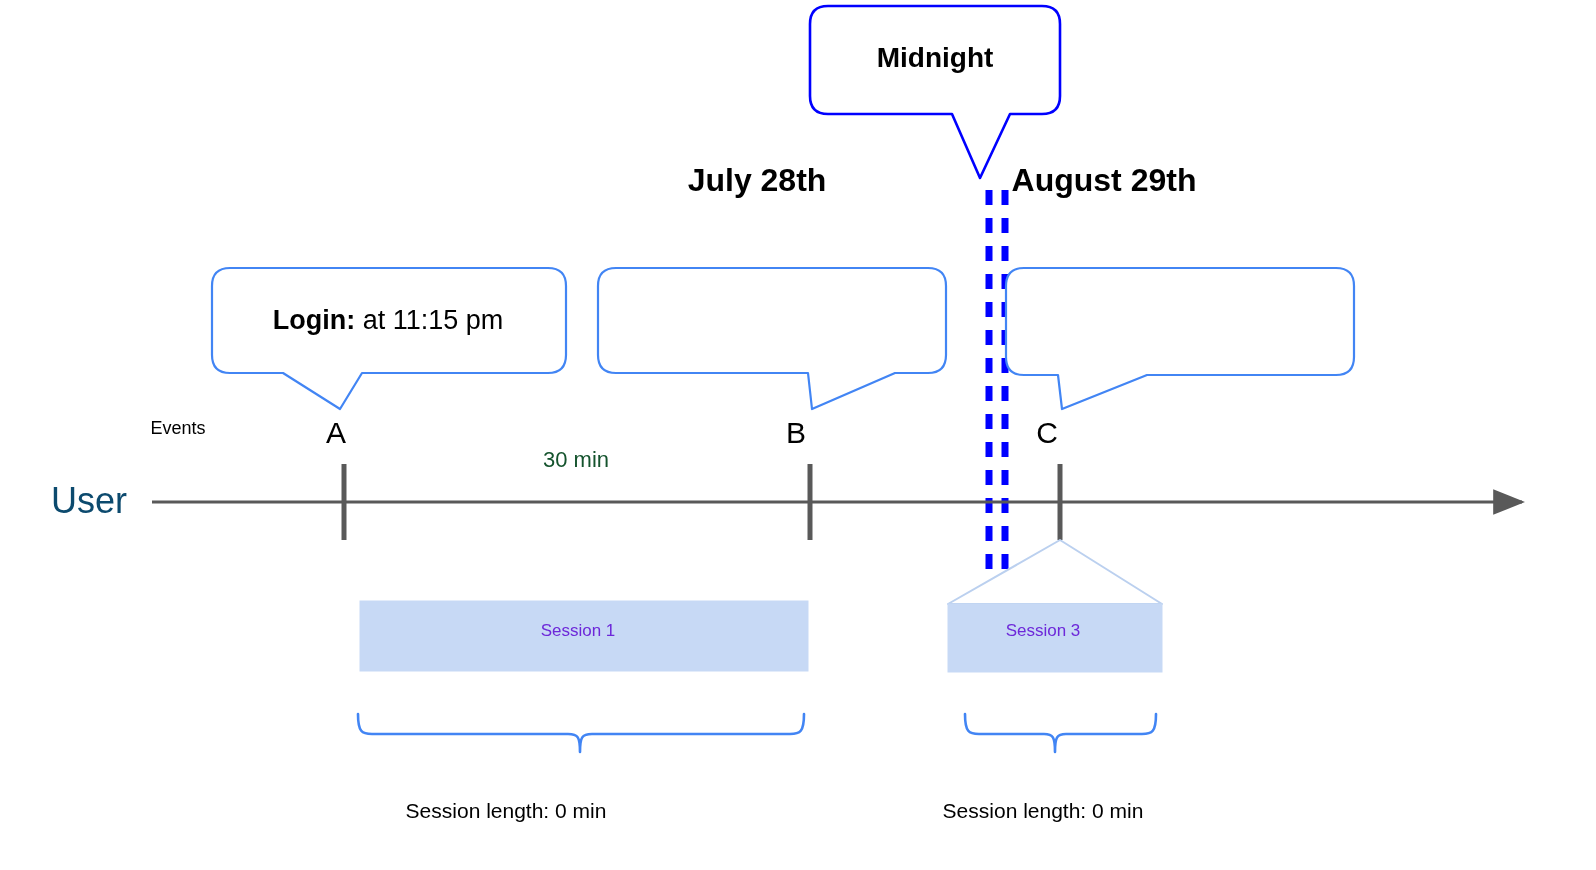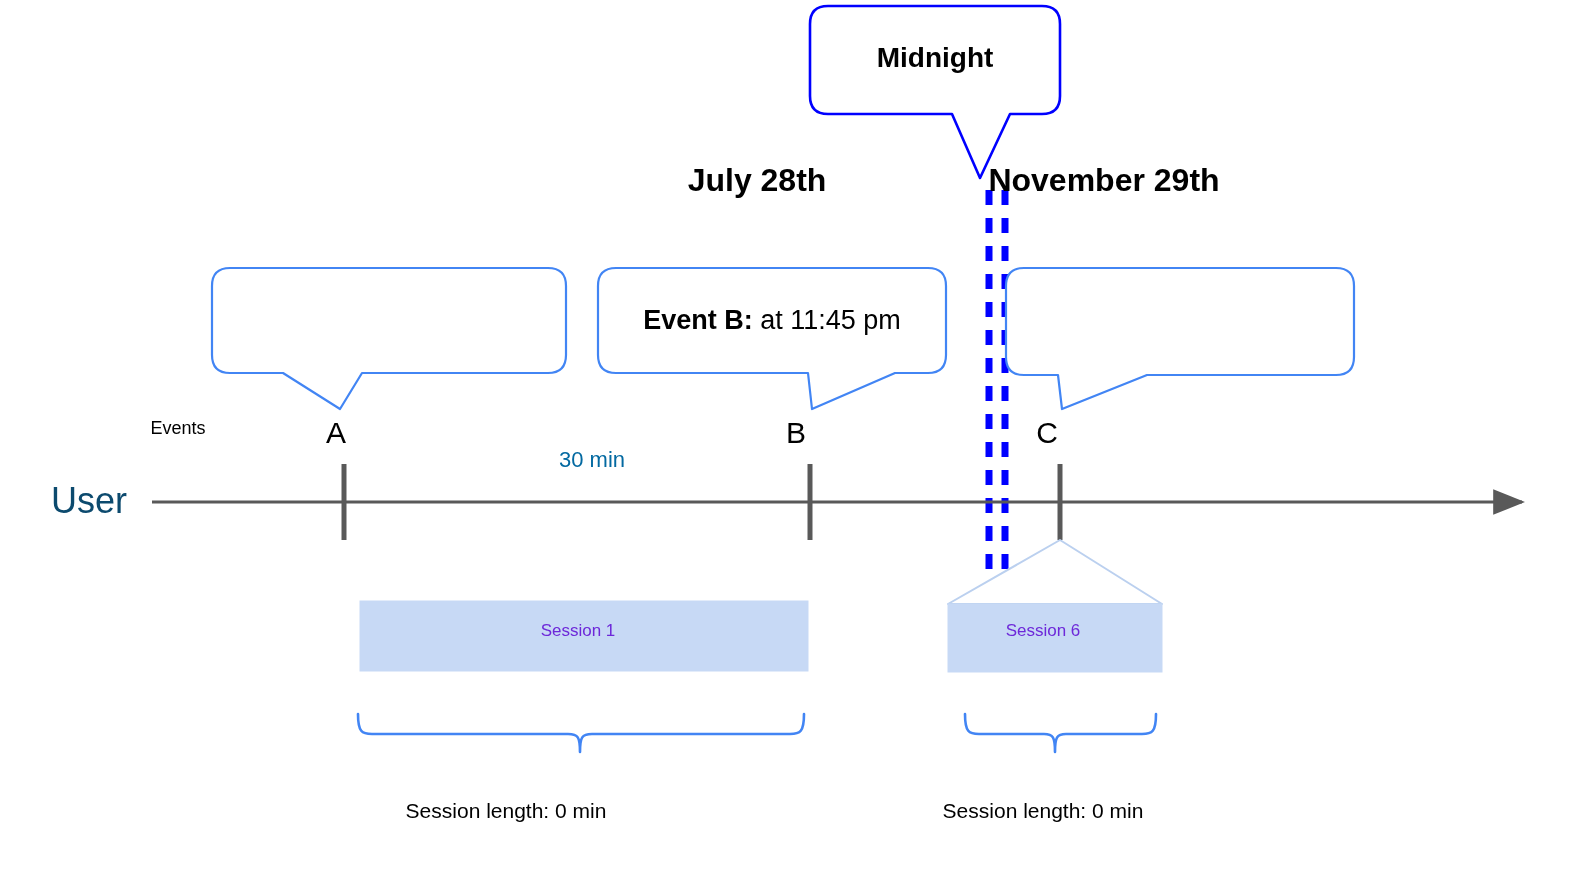--- a/index.html
+++ b/index.html
@@ -57,22 +57,21 @@
   .axis-label-events {
     font-size: 18px;
     color: #000000;
   }
   .event-letter {
     font-size: 30px;
     color: #000000;
   }
   .duration-label {
     font-size: 22px;
-    color: #0369a1;
-    margin-left: 16px;
+    color: #14532d;
   }
   .session-label {
     font-size: 17px;
     color: #6d28d9;
   }
   .session-length-label {
     font-size: 21px;
     color: #000000;
   }
   .ctr {
@@ -192,36 +191,36 @@
                C 1053 734 1055 737 1055 752
                C 1055 737 1057 734 1066 734
                L 1142 734
                C 1152 734 1156 732 1156 714" fill="none" stroke="#4285F4" stroke-width="2.6" stroke-linecap="round" stroke-linejoin="round"></path>
     </g>
   </svg>
 
   <div class="txt midnight-text ctr" style="left:935px; top:44px;">Midnight</div>
 
   <div class="txt date-label ctr" style="left:757px; top:164px;">July 28th</div>
-  <div class="txt date-label ctr" style="left:1104px; top:164px;">November 29th</div>
-
-
-  <div class="txt callout-text ctr" style="left:772px; top:307px;">
-    <span class="lead">Event B:</span><span> at 11:45 pm</span>
+  <div class="txt date-label ctr" style="left:1104px; top:164px;">August 29th</div>
+
+  <div class="txt callout-text ctr" style="left:388px; top:307px;">
+    <span class="lead">Login:</span><span> at 11:15 pm</span>
   </div>
+
 
 
   <div class="txt axis-label-events ctr" style="left:178px; top:419px;">Events</div>
   <div class="txt axis-label-user ctr" style="left:89px; top:483px;">User</div>
 
   <div class="txt event-letter ctr" style="left:336px; top:418px;">A</div>
   <div class="txt event-letter ctr" style="left:796px; top:418px;">B</div>
   <div class="txt event-letter ctr" style="left:1047px; top:418px;">C</div>
 
   <div class="txt duration-label ctr" style="left:576px; top:449px;">30 min</div>
 
   <div class="txt session-label ctr" style="left:578px; top:622px;">Session 1</div>
-  <div class="txt session-label ctr" style="left:1043px; top:622px;">Session 6</div>
+  <div class="txt session-label ctr" style="left:1043px; top:622px;">Session 3</div>
 
   <div class="txt session-length-label ctr" style="left:506px; top:800px;">Session length: 0 min</div>
   <div class="txt session-length-label ctr" style="left:1043px; top:800px;">Session length: 0 min</div>
 
 </div>
 
 </body></html>

